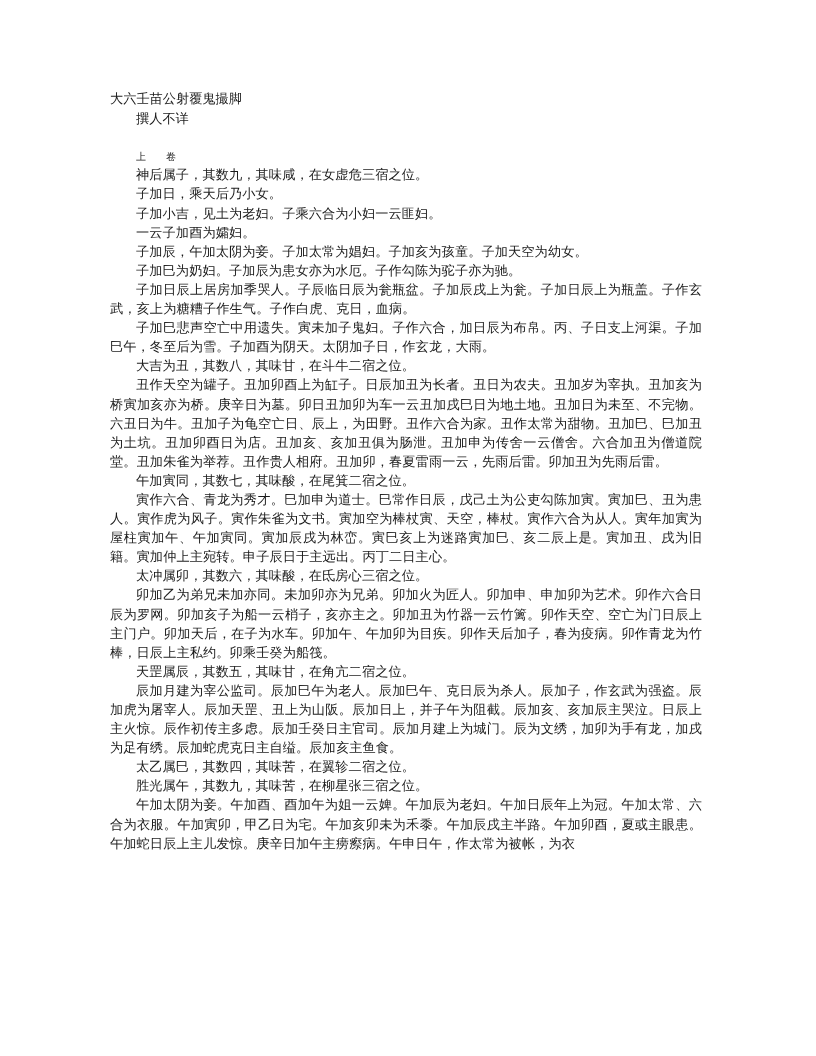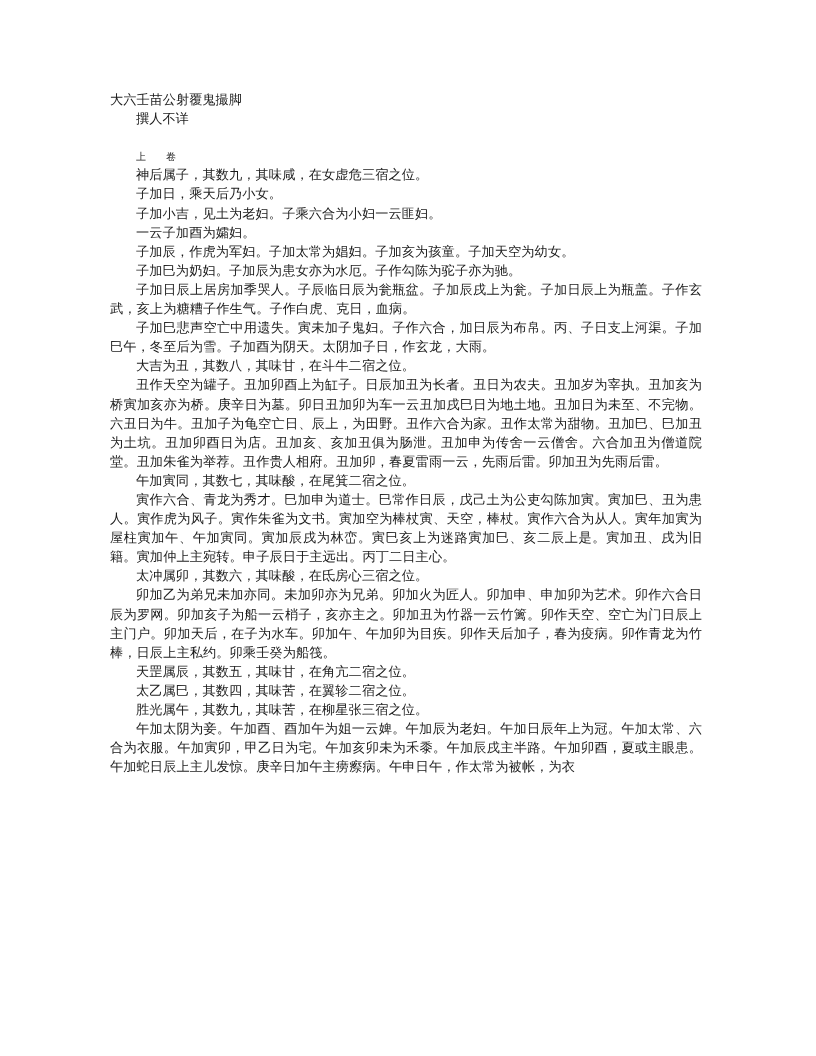--- a/index.html
+++ b/index.html
@@ -39,20 +39,21 @@
     text-justify: inter-character;
     word-break: break-all;
     white-space: pre-wrap;
     font-family: Liberation Mono, monospace;
   }
   .title {
     font-size: 13.2px;
     line-height: 19.1px;
     margin: 0;
     white-space: pre;
+    font-family: Liberation Mono, monospace;
   }
   .byline {
     font-size: 13.2px;
     line-height: 19.1px;
     margin: 0;
     padding-left: 26px;
     white-space: pre;
   }
   .spacer {
     height: 19.1px;
@@ -88,30 +89,31 @@
     <div class="spacer"></div>
 
     <div class="volume-head">上　　卷</div>
 
 
     <div id="paragraph-container">
         <p class="para">神后属子，其数九，其味咸，在女虚危三宿之位。</p>
         <p class="para">子加日，乘天后乃小女。</p>
         <p class="para">子加小吉，见土为老妇。子乘六合为小妇一云匪妇。</p>
         <p class="para">一云子加酉为孀妇。</p>
-        <p class="para">子加辰，作虎为军妇。子加太常为娼妇。子加亥为孩童。子加天空为幼女。</p>
+        <p class="para">子加辰，午加太阴为妾。子加太常为娼妇。子加亥为孩童。子加天空为幼女。</p>
         <p class="para">子加巳为奶妇。子加辰为患女亦为水厄。子作勾陈为驼子亦为驰。</p>
         <p class="para">子加日辰上居房加季哭人。子辰临日辰为瓮瓶盆。子加辰戌上为瓮。子加日辰上为瓶盖。子作玄武，亥上为糖糟子作生气。子作白虎、克日，血病。</p>
         <p class="para">子加巳悲声空亡中用遗失。寅未加子鬼妇。子作六合，加日辰为布帛。丙、子日支上河渠。子加巳午，冬至后为雪。子加酉为阴天。太阴加子日，作玄龙，大雨。</p>
         <p class="para">大吉为丑，其数八，其味甘，在斗牛二宿之位。</p>
         <p class="para">丑作天空为罐子。丑加卯酉上为缸子。日辰加丑为长者。丑日为农夫。丑加岁为宰执。丑加亥为桥寅加亥亦为桥。庚辛日为墓。卯日丑加卯为车一云丑加戌巳日为地土地。丑加日为未至、不完物。六丑日为牛。丑加子为龟空亡日、辰上，为田野。丑作六合为家。丑作太常为甜物。丑加巳、巳加丑为土坑。丑加卯酉日为店。丑加亥、亥加丑俱为肠泄。丑加申为传舍一云僧舍。六合加丑为僧道院堂。丑加朱雀为举荐。丑作贵人相府。丑加卯，春夏雷雨一云，先雨后雷。卯加丑为先雨后雷。</p>
         <p class="para">午加寅同，其数七，其味酸，在尾箕二宿之位。</p>
         <p class="para">寅作六合、青龙为秀才。巳加申为道士。巳常作日辰，戊己土为公吏勾陈加寅。寅加巳、丑为患人。寅作虎为风子。寅作朱雀为文书。寅加空为棒杖寅、天空，棒杖。寅作六合为从人。寅年加寅为屋柱寅加午、午加寅同。寅加辰戌为林峦。寅巳亥上为迷路寅加巳、亥二辰上是。寅加丑、戌为旧籍。寅加仲上主宛转。申子辰日于主远出。丙丁二日主心。</p>
         <p class="para">太冲属卯，其数六，其味酸，在氐房心三宿之位。</p>
         <p class="para">卯加乙为弟兄未加亦同。未加卯亦为兄弟。卯加火为匠人。卯加申、申加卯为艺术。卯作六合日辰为罗网。卯加亥子为船一云梢子，亥亦主之。卯加丑为竹器一云竹篱。卯作天空、空亡为门日辰上主门户。卯加天后，在子为水车。卯加午、午加卯为目疾。卯作天后加子，春为疫病。卯作青龙为竹棒，日辰上主私约。卯乘壬癸为船筏。</p>
         <p class="para">天罡属辰，其数五，其味甘，在角亢二宿之位。</p>
+        <p class="para">辰加月建为宰公监司。辰加巳午为老人。辰加巳午、克日辰为杀人。辰加子，作玄武为强盗。辰加虎为屠宰人。辰加天罡、丑上为山阪。辰加日上，并子午为阻截。辰加亥、亥加辰主哭泣。日辰上主火惊。辰作初传主多虑。辰加壬癸日主官司。辰加月建上为城门。辰为文绣，加卯为手有龙，加戌为足有绣。辰加蛇虎克日主自缢。辰加亥主鱼食。</p>
         <p class="para">太乙属巳，其数四，其味苦，在翼轸二宿之位。</p>
         <p class="para">胜光属午，其数九，其味苦，在柳星张三宿之位。</p>
         <p class="para">午加太阴为妾。午加酉、酉加午为姐一云婢。午加辰为老妇。午加日辰年上为冠。午加太常、六合为衣服。午加寅卯，甲乙日为宅。午加亥卯未为禾黍。午加辰戌主半路。午加卯酉，夏或主眼患。午加蛇日辰上主儿发惊。庚辛日加午主痨瘵病。午申日午，作太常为被帐，为衣</p>
       </div>
 
   </div>
 </div>
 
 </body></html>

